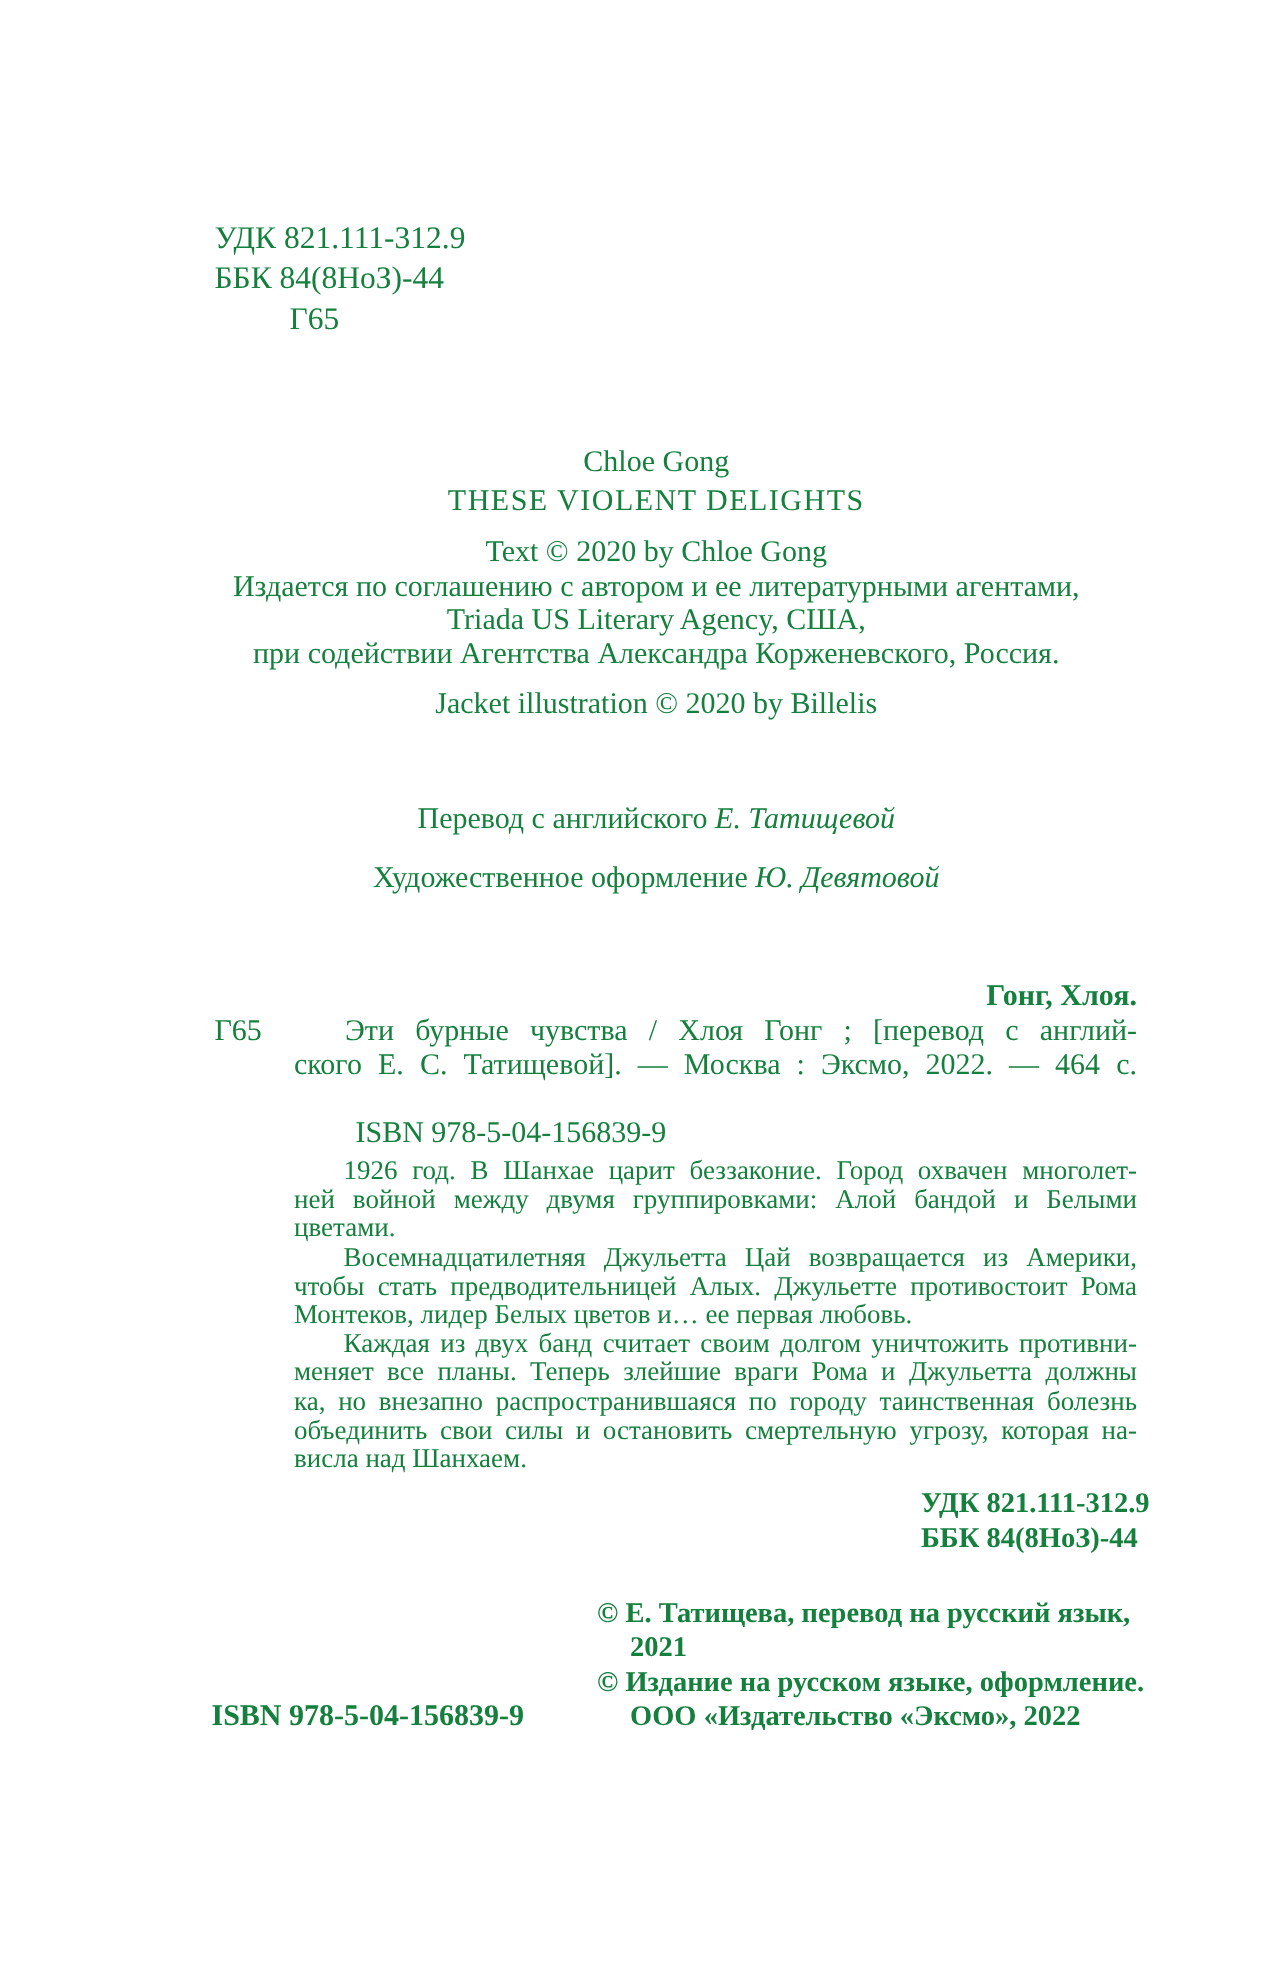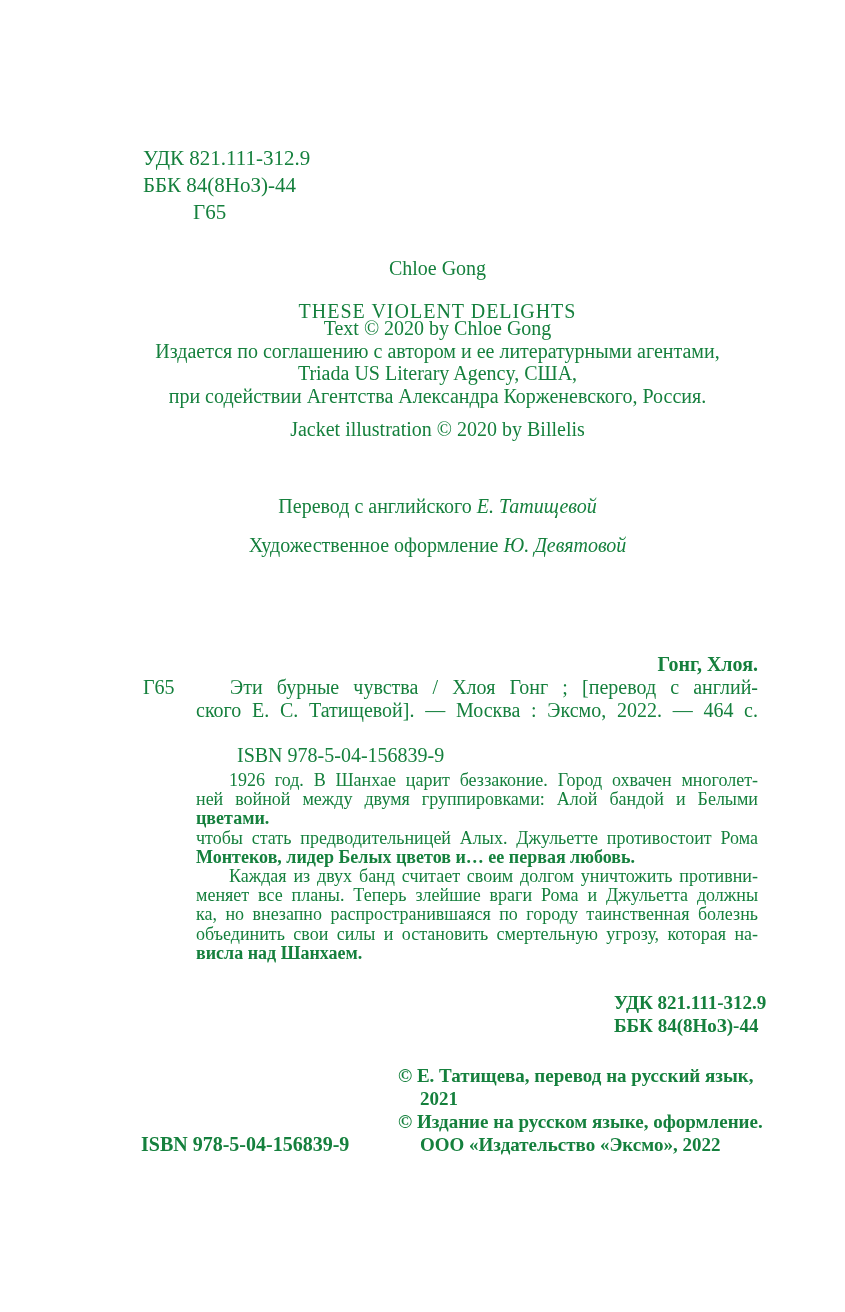--- a/index.html
+++ b/index.html
@@ -12,36 +12,36 @@
     color: #15803d;
     overflow: hidden;
   }
   .abs { position: absolute; }
 
   
   .top-codes { left: 143px; top: 145px; font-size: 21px; line-height: 27px; white-space: nowrap; }
   .top-codes .sign { padding-left: 50px; }
 
   
-  .cline { left: 30px; right: 0; text-align: center; font-size: 20px; white-space: nowrap; }
+  .cline { left: 30px; right: 0; text-align: center; font-size: 20px; white-space: nowrap; margin-top: 40px; }
   .book-title { letter-spacing: 1px; }
   .ital { font-style: italic; }
 
   
   .bib { left: 196px; top: 653px; width: 562px; font-size: 20px; line-height: 23px; }
   .bib .heading { font-weight: bold; padding-left: 7px; text-align: right; }
   .jl { text-align: justify; text-align-last: justify; }
   .bib .indent1 { padding-left: 34px; }
   .bib .isbn { margin-top: 22px; padding-left: 41px; }
   .margin-sign { left: 143px; top: 676px; font-size: 20px; }
 
   
   .annotation { left: 196px; top: 771px; width: 562px; font-size: 18px; line-height: 19.2px; }
   .annotation .pind { padding-left: 33px; }
-  .ll { text-align: left; font-weight: bold; }
+  .ll { text-align: left; }
 
   
   .bottom-codes { left: 614px; top: 991px; font-size: 19px; line-height: 23px; font-weight: bold; white-space: nowrap; }
 
   
   .notices { left: 398px; top: 1064px; font-size: 19px; line-height: 23px; font-weight: bold; }
   .notices .cont { padding-left: 22px; }
 
   
   .isbn-bottom { left: 141px; top: 1133px; font-size: 20px; font-weight: bold; white-space: nowrap; }
@@ -51,21 +51,21 @@
 
 <div class="page">
 
   <div class="abs top-codes">
     <div>УДК 821.111-312.9</div>
     <div>ББК 84(8НоЗ)-44</div>
     <div class="sign">Г65</div>
   </div>
 
   <div class="abs cline" style="top:257px">Chloe Gong</div>
-  <div class="abs cline book-title" style="top:300px">THESE VIOLENT DELIGHTS</div>
+  <div class="abs cline book-title" style="top:283px">THESE VIOLENT DELIGHTS</div>
 
   <div class="abs cline" style="top:317px">Text © 2020 by Chloe Gong</div>
   <div class="abs cline" style="top:340px">Издается по соглашению с автором и ее литературными агентами,</div>
   <div class="abs cline" style="top:362px">Triada US Literary Agency, США,</div>
   <div class="abs cline" style="top:385px">при содействии Агентства Александра Корженевского, Россия.</div>
 
   <div class="abs cline" style="top:418px">Jacket illustration © 2020 by Billelis</div>
 
   <div class="abs cline" style="top:495px"><span>Перевод с английского</span> <span class="ital">Е. Татищевой</span></div>
   <div class="abs cline" style="top:534px"><span>Художественное оформление</span> <span class="ital">Ю. Девятовой</span></div>
@@ -75,20 +75,21 @@
     <div class="heading">Гонг, Хлоя.</div>
     <div class="jl indent1">Эти бурные чувства / Хлоя Гонг ; [перевод с англий-</div>
     <div class="jl">ского Е. С. Татищевой]. — Москва : Эксмо, 2022. — 464 с.</div>
     <div class="isbn">ISBN 978-5-04-156839-9</div>
   </div>
 
   <div class="abs annotation">
     <div class="jl pind">1926 год. В Шанхае царит беззаконие. Город охвачен многолет-</div>
     <div class="jl">ней войной между двумя группировками: Алой бандой и Белыми</div>
     <div class="ll">цветами.</div>
+    <div class="jl pind">Восемнадцатилетняя Джульетта Цай возвращается из Америки,</div>
     <div class="jl">чтобы стать предводительницей Алых. Джульетте противостоит Рома</div>
     <div class="ll">Монтеков, лидер Белых цветов и… ее первая любовь.</div>
     <div class="jl pind">Каждая из двух банд считает своим долгом уничтожить противни-</div>
     <div class="jl">меняет все планы. Теперь злейшие враги Рома и Джульетта должны</div>
     <div class="jl">ка, но внезапно распространившаяся по городу таинственная болезнь</div>
     <div class="jl">объединить свои силы и остановить смертельную угрозу, которая на-</div>
     <div class="ll">висла над Шанхаем.</div>
   </div>
 
   <div class="abs bottom-codes">

